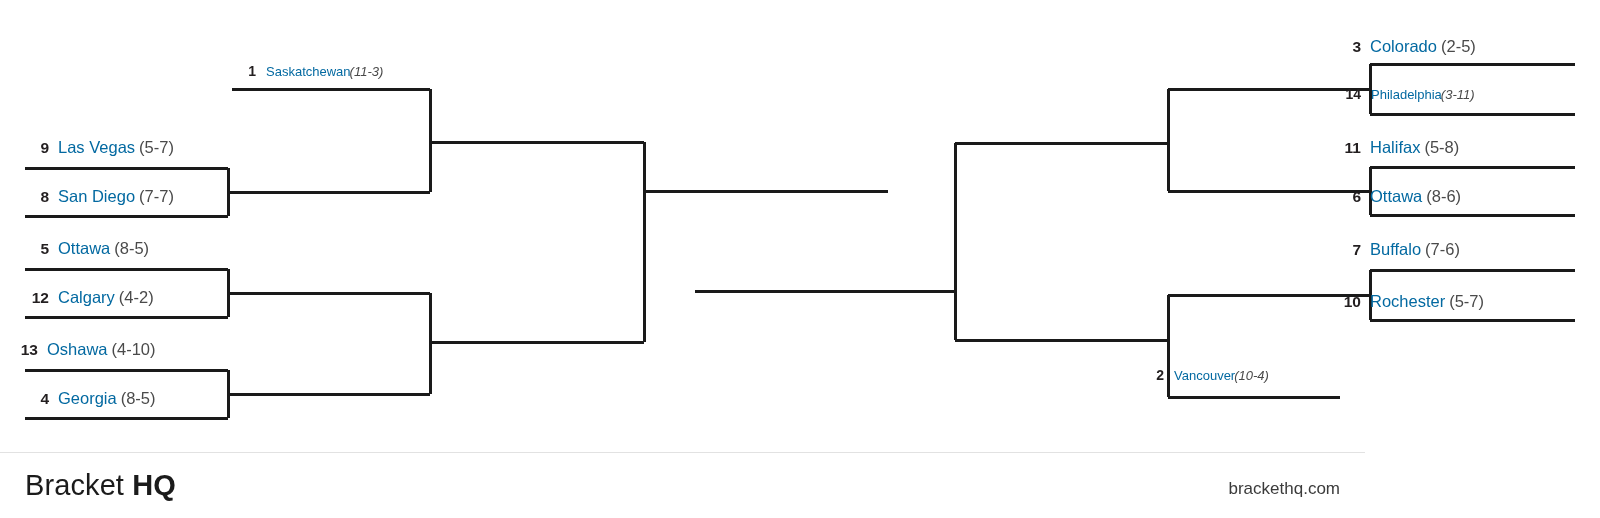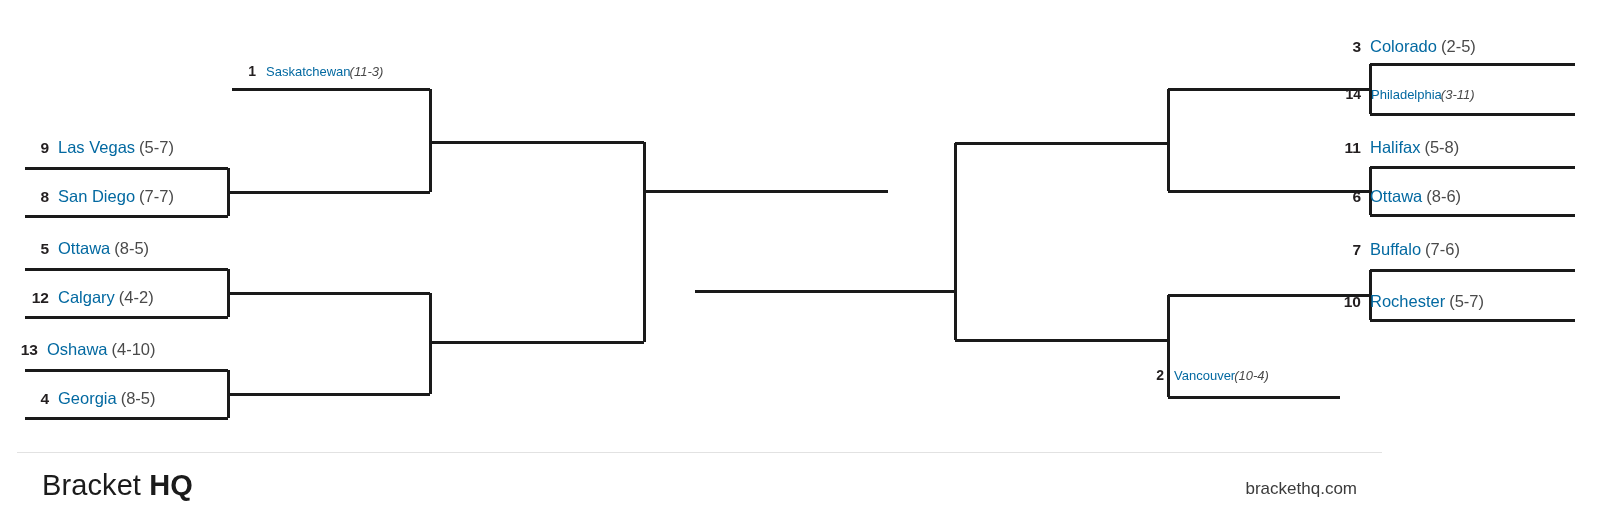--- a/index.html
+++ b/index.html
@@ -69,21 +69,21 @@
   .entry.squeeze .rec {
     font-size: 13px;
     margin-left: -1px;
     font-style: italic;
   }
   .entry.squeeze .seed { font-size: 14px; }
 
   
   #footer {
     position: absolute;
-    left: 17px;
+    left: 0;
     top: 452px;
     width: 1365px;
     height: 66px;
     border-top: 1px solid #e2e2e2;
     box-sizing: border-box;
   }
   #brand {
     position: absolute;
     left: 25px;
     top: 16px;

